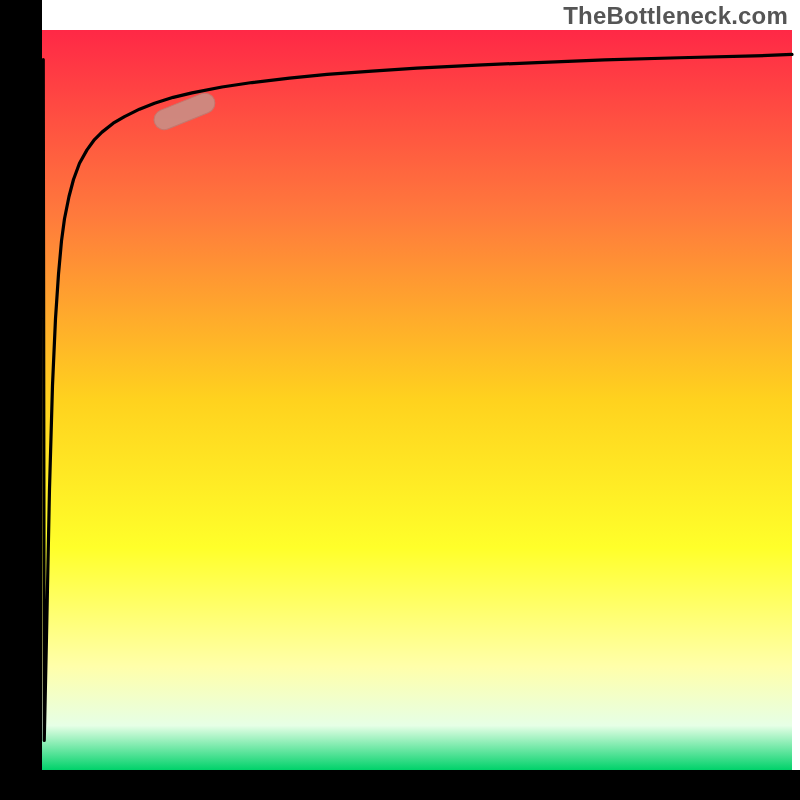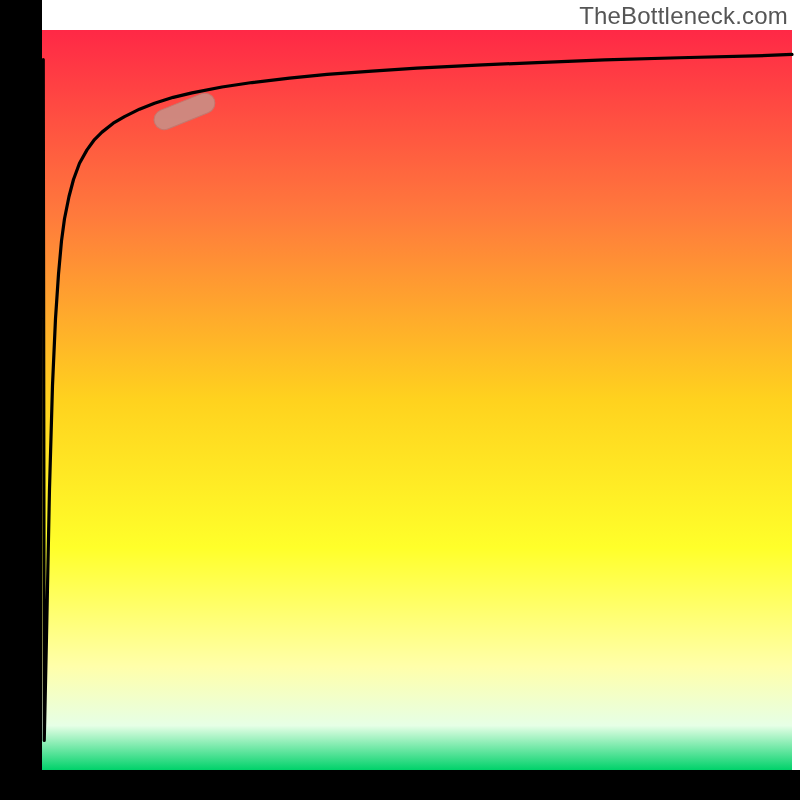--- a/index.html
+++ b/index.html
@@ -14,21 +14,21 @@
   .container {
     position: relative;
     width: 800px;
     height: 800px;
   }
   .watermark {
     position: absolute;
     top: 2px;
     right: 12px;
     font-size: 24px;
-    font-weight: 400;
+    font-weight: 700;
     color: #555;
     letter-spacing: 0.2px;
     z-index: 10;
   }
   svg {
     position: absolute;
     top: 0;
     left: 0;
   }
 </style>

